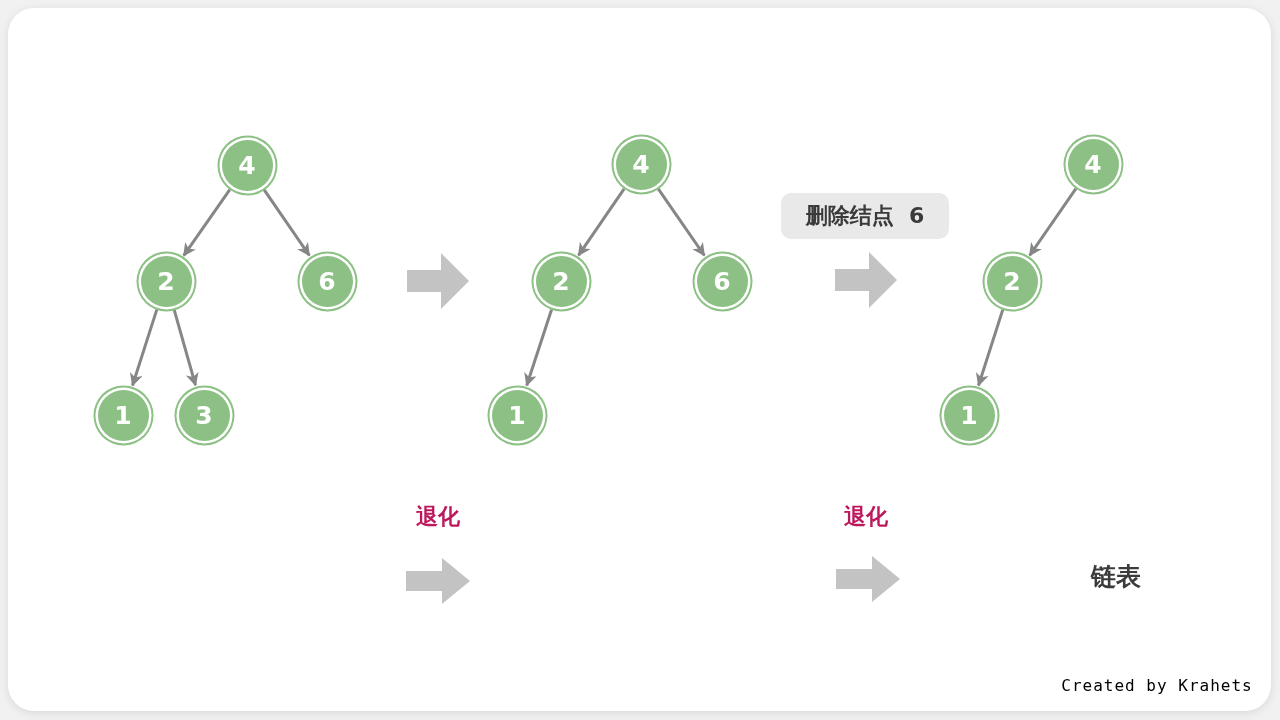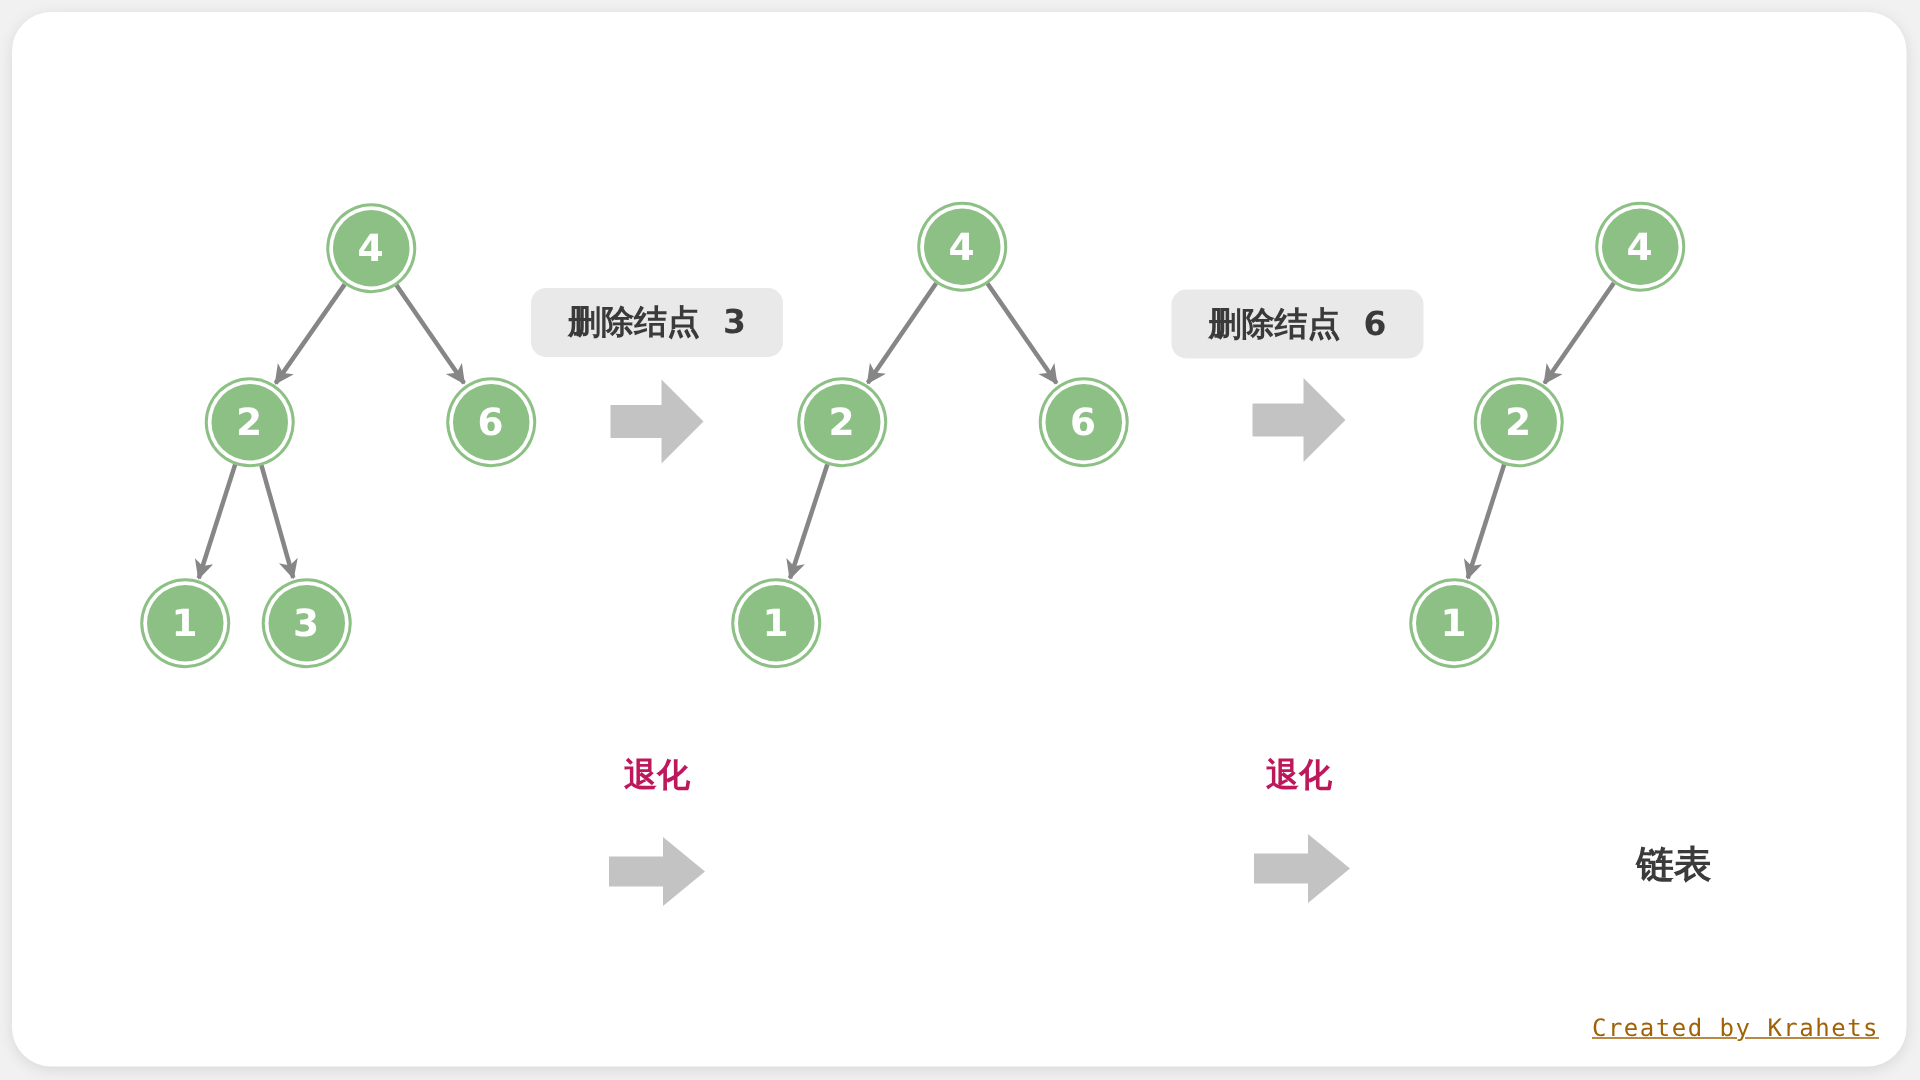--- a/index.html
+++ b/index.html
@@ -14,21 +14,21 @@
     box-shadow:0 0 0 2.5px #ffffff,0 0 0 4.5px #8cc084;}
   .badge{position:absolute;width:168px;height:46px;background:#e9e9e9;border-radius:10px;
     display:flex;align-items:center;justify-content:center;}
   .badge span{font-size:22px;font-weight:bold;color:#3a3a3a;white-space:pre;}
   .label-dark{position:absolute;transform:translate(-50%,-50%);font-size:25px;
     font-weight:bold;color:#3b3b3b;white-space:nowrap;}
   .label-gray{position:absolute;transform:translate(-50%,-50%);font-size:22px;
     font-weight:bold;color:#be185d;white-space:nowrap;}
   .watermark{position:absolute;transform:translate(-50%,-50%);
     font-family:"DejaVu Sans Mono","Liberation Mono",monospace;
-    font-size:16px;color:#a16207;letter-spacing:1px;white-space:nowrap;text-decoration:underline;}
+    font-size:16px;color:#000000;letter-spacing:1px;white-space:nowrap;}
 </style>
 </head>
 <body>
 
 <div class="card"></div>
 
 <div class="stage">
 
   <svg id="edges" width="1280" height="720">
     <defs>
@@ -59,23 +59,20 @@
       <div class="node" style="left: 178.5px; top: 389.5px;">3</div>
       <div class="node" style="left: 615.5px; top: 138.5px;">4</div>
       <div class="node" style="left: 535.5px; top: 255.5px;">2</div>
       <div class="node" style="left: 696.5px; top: 255.5px;">6</div>
       <div class="node" style="left: 491.5px; top: 389.5px;">1</div>
       <div class="node" style="left: 1067.5px; top: 138.5px;">4</div>
       <div class="node" style="left: 986.5px; top: 255.5px;">2</div>
       <div class="node" style="left: 943.5px; top: 389.5px;">1</div>
     </div>
 
-  <div class="badge" style="left:354px;top:192px;">
-    <span>删除结点  3</span>
-  </div>
   <div class="badge" style="left:781px;top:193px;">
     <span>删除结点  6</span>
   </div>
 
   <div class="label-gray" style="left:438px;top:517px;">退化</div>
   <div class="label-gray" style="left:866px;top:517px;">退化</div>
 
   <div class="label-dark" style="left:1116px;top:576px;">链表</div>
 
   <div class="watermark" style="left:1157px;top:685px;">Created by Krahets</div>

